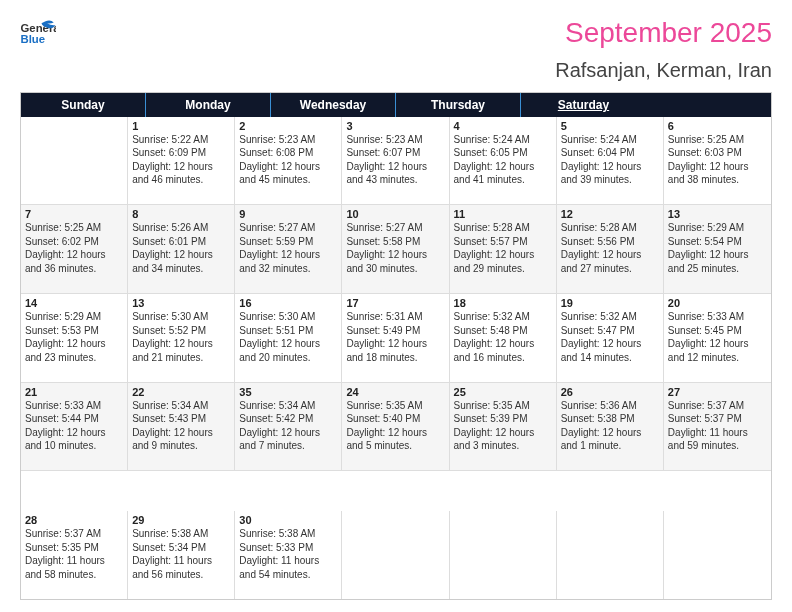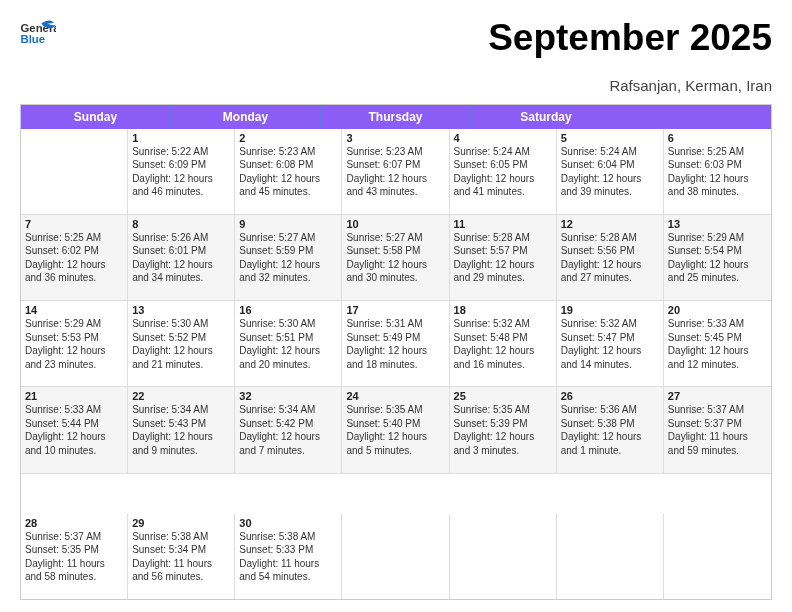--- a/index.html
+++ b/index.html
@@ -34,51 +34,51 @@
       gap: 2px;
     }
     .logo-icon {
       width: 36px;
       height: 28px;
     }
     .title-block {
       text-align: right;
     }
     .month-title {
-      font-size: 37px;
-      font-weight: bold;
-      color: #000000;
+      font-size: 28px;
+      font-weight: normal;
+      color: #ec4899;
       line-height: 1.1;
     }
     .location {
-      font-size: 15px;
+      font-size: 20px;
       color: #444;
-      margin-top: 18px;
+      margin-top: 10px;
       text-align: right;
     }
     .calendar {
       flex: 1;
       display: flex;
       flex-direction: column;
       border: 1px solid #ccc;
     }
     .cal-header {
       display: grid;
-      grid-template-columns: repeat(5, 1fr);
-      background: #8b5cf6;
+      grid-template-columns: repeat(6, 1fr);
+      background: #0f172a;
     }
     .cal-header-cell {
       color: #fff;
       font-size: 12px;
       font-weight: bold;
       text-align: center;
       padding: 5px 3px;
       border-right: 1px solid #3a8fd4;
     }
-    .cal-header-cell:last-child { border-right: none; }
+    .cal-header-cell:last-child { border-right: none; text-decoration: underline; }
     .cal-body {
       flex: 1;
       display: flex;
       flex-direction: column;
     }
     .cal-row {
       display: grid;
       grid-template-columns: repeat(7, 1fr);
       flex: 1;
       border-bottom: 1px solid #ddd;
@@ -128,20 +128,21 @@
     <div class="title-block">
       <div class="month-title">September 2025</div>
       <div class="location">Rafsanjan, Kerman, Iran</div>
     </div>
   </div>
 
   <div class="calendar">
     <div class="cal-header">
     <div class="cal-header-cell">Sunday</div>
         <div class="cal-header-cell">Monday</div>
+        <div class="cal-header-cell">Wednesday</div>
         <div class="cal-header-cell">Thursday</div>
         <div class="cal-header-cell">Saturday</div>
       </div>
     <div class="cal-body">
     <div class="cal-row">
           <div class="cal-cell"></div>
           <div class="cal-cell">
             <span class="day-num">1</span>
             <div class="cell-text">Sunrise: 5:22 AM<br>Sunset: 6:09 PM<br>Daylight: 12 hours<br>and 46 minutes.</div>
           </div>
@@ -229,21 +230,21 @@
         <div class="cal-row">
           <div class="cal-cell alt-bg">
             <span class="day-num">21</span>
             <div class="cell-text">Sunrise: 5:33 AM<br>Sunset: 5:44 PM<br>Daylight: 12 hours<br>and 10 minutes.</div>
           </div>
           <div class="cal-cell alt-bg">
             <span class="day-num">22</span>
             <div class="cell-text">Sunrise: 5:34 AM<br>Sunset: 5:43 PM<br>Daylight: 12 hours<br>and 9 minutes.</div>
           </div>
           <div class="cal-cell alt-bg">
-            <span class="day-num">32</span>
+            <span class="day-num">35</span>
             <div class="cell-text">Sunrise: 5:34 AM<br>Sunset: 5:42 PM<br>Daylight: 12 hours<br>and 7 minutes.</div>
           </div>
           <div class="cal-cell alt-bg">
             <span class="day-num">24</span>
             <div class="cell-text">Sunrise: 5:35 AM<br>Sunset: 5:40 PM<br>Daylight: 12 hours<br>and 5 minutes.</div>
           </div>
           <div class="cal-cell alt-bg">
             <span class="day-num">25</span>
             <div class="cell-text">Sunrise: 5:35 AM<br>Sunset: 5:39 PM<br>Daylight: 12 hours<br>and 3 minutes.</div>
           </div>

